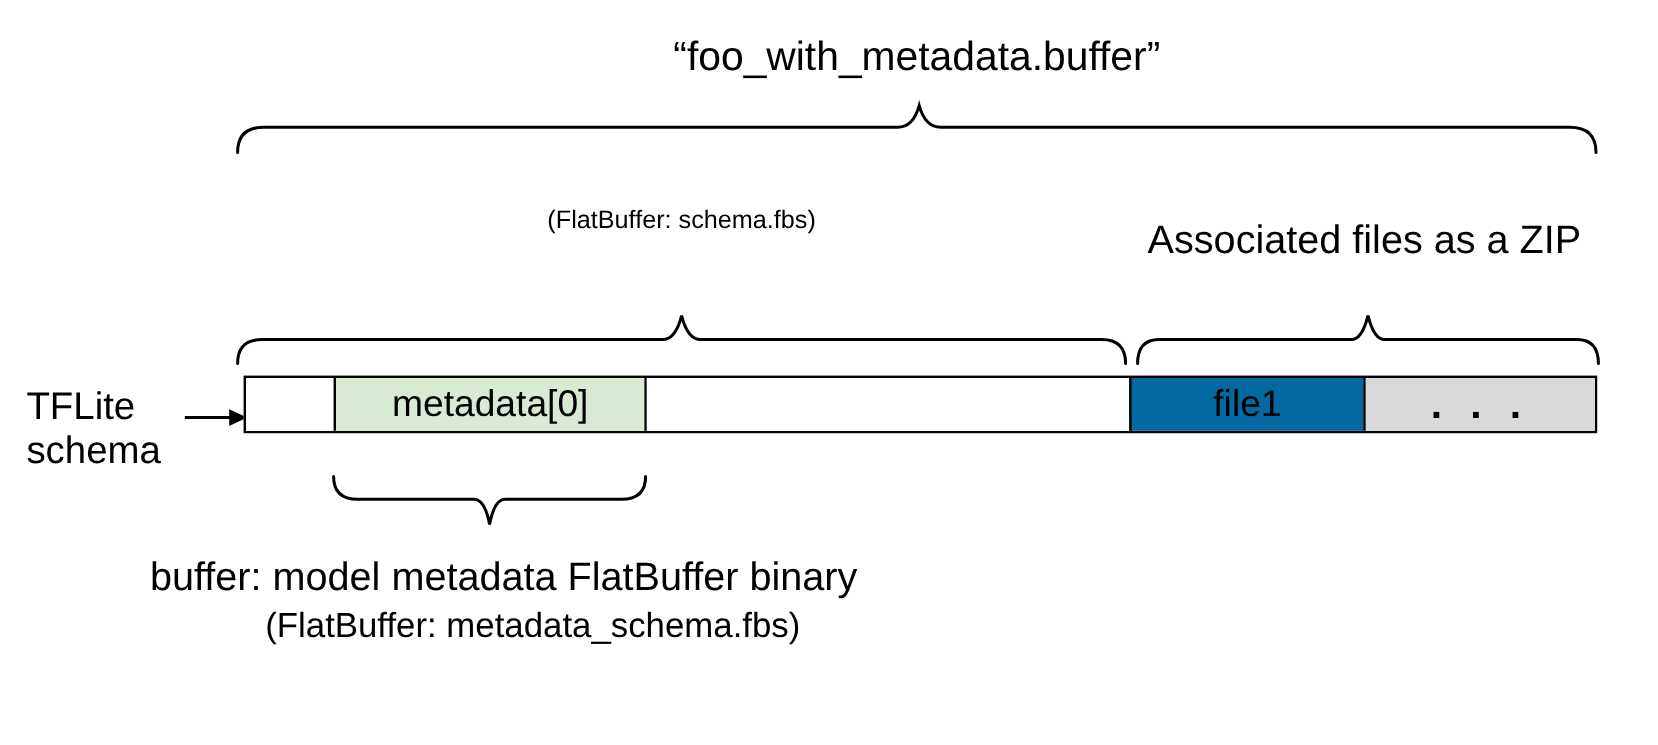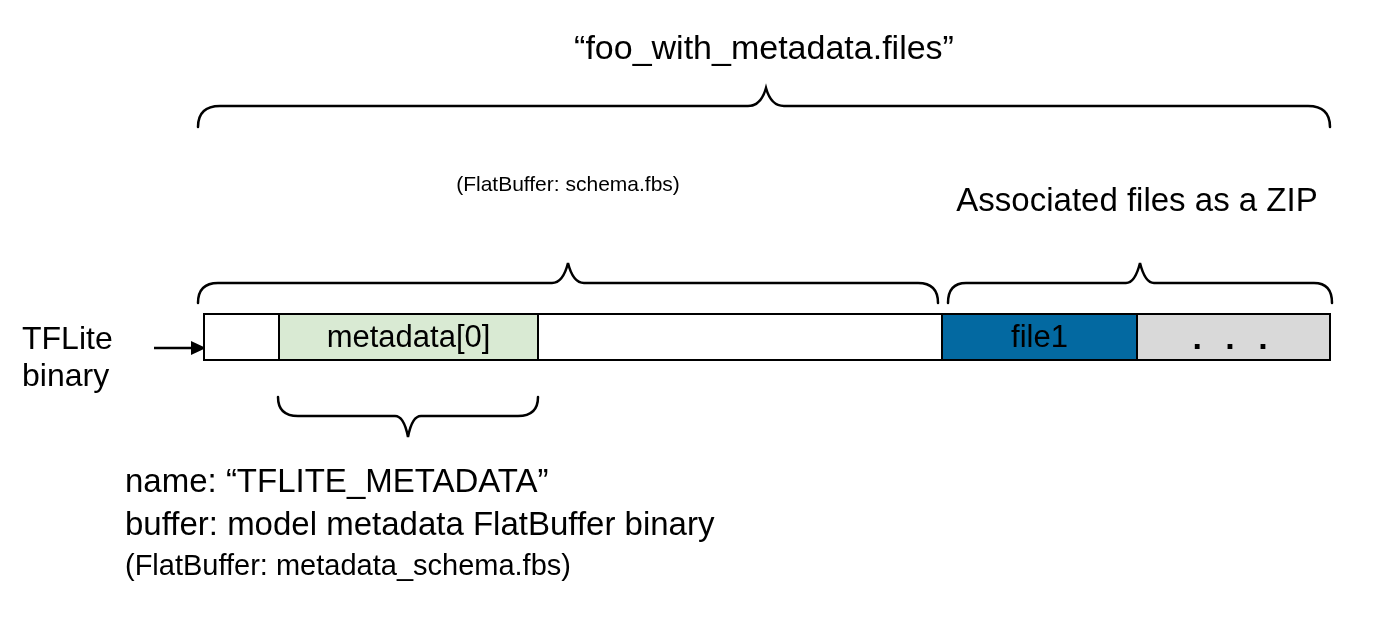--- a/index.html
+++ b/index.html
@@ -56,26 +56,26 @@
   .seg-model-header { width: 73px; background: #ffffff; }
   .seg-metadata { width: 261px; background: #d9ead3; border-left: 2px solid #000000; border-right: 2px solid #000000; }
   .seg-model-body { width: 402px; background: #ffffff; }
   .seg-file1 { width: 195px; background: #0369a1; border-left: 2px solid #000000; }
   .seg-more { width: 193px; background: #d9d9d9; border-left: 2px solid #000000; font-weight: bold; letter-spacing: 7px; font-size: 34px; }
 
   .metadata-annotation {
     left: 125px; top: 459px;
   }
   .metadata-annotation .ann-line { font-size: 33px; line-height: 43px; white-space: nowrap; }
-  .metadata-annotation .ann-line3 { font-size: 29px; line-height: 40px; }
+  .metadata-annotation .ann-line3 { font-size: 29px; line-height: 40px; margin-left: 96px; }
 </style>
 </head>
 <body>
 
-<div class="abs diagram-title">“foo_with_metadata.files”</div>
+<div class="abs diagram-title">“foo_with_metadata.buffer”</div>
 
 <svg class="abs brace-layer" viewBox="0 0 1382 621">
 
   <path d="M 198 127 Q 198 106 220 106 L 748 106 Q 761 106 766 88 Q 771 106 784 106 L 1308 106 Q 1330 106 1330 127"></path>
 
   <path d="M 198 303 Q 198 283 218 283 L 552 283 Q 563 283 568 263 Q 573 283 584 283 L 918 283 Q 938 283 938 303"></path>
 
   <path d="M 948 303 Q 948 283 966 283 L 1126 283 Q 1135 283 1140 263 Q 1145 283 1154 283 L 1314 283 Q 1332 283 1332 303"></path>
 
   <path d="M 278 397 Q 278 416 298 416 L 395 416 Q 404 416 408 437 Q 412 416 421 416 L 518 416 Q 538 416 538 397"></path>
@@ -85,28 +85,27 @@
 </svg>
 
 <div class="abs model-caption">
   <div class="cap-line2">(FlatBuffer: schema.fbs)</div>
 </div>
 
 <div class="abs zip-caption">Associated files as a ZIP</div>
 
 <div class="abs pointer-label">
   <div>TFLite</div>
-  <div>binary</div>
+  <div>schema</div>
 </div>
 
 <div class="abs memory-bar">
   <div class="seg seg-model-header"></div>
   <div class="seg seg-metadata">metadata[0]</div>
   <div class="seg seg-model-body"></div>
   <div class="seg seg-file1">file1</div>
   <div class="seg seg-more">. . .</div>
 </div>
 
 <div class="abs metadata-annotation">
-  <div class="ann-line">name: “TFLITE_METADATA”</div>
   <div class="ann-line">buffer: model metadata FlatBuffer binary</div>
   <div class="ann-line ann-line3">(FlatBuffer: metadata_schema.fbs)</div>
 </div>
 
 </body></html>

